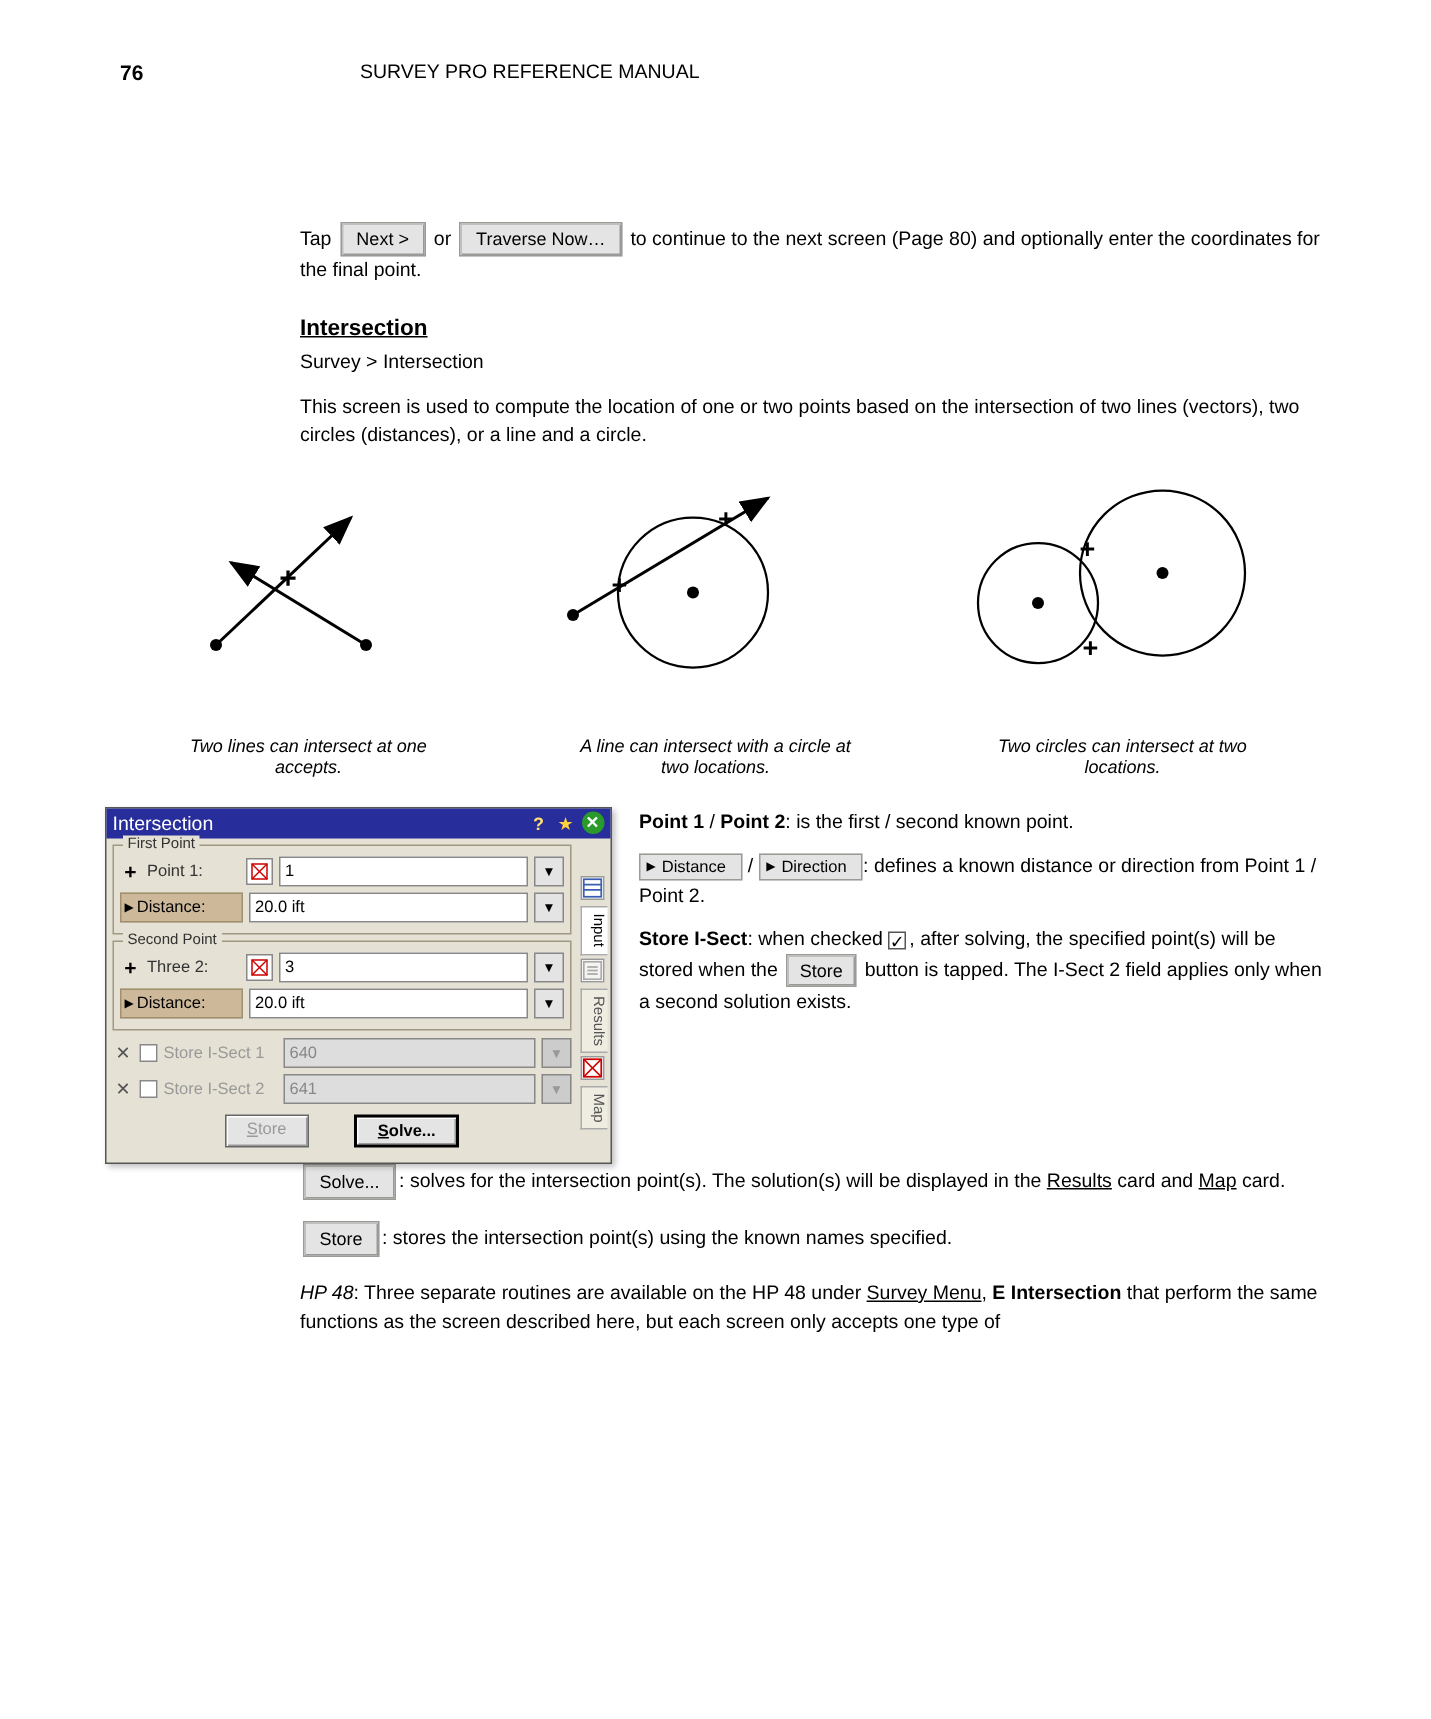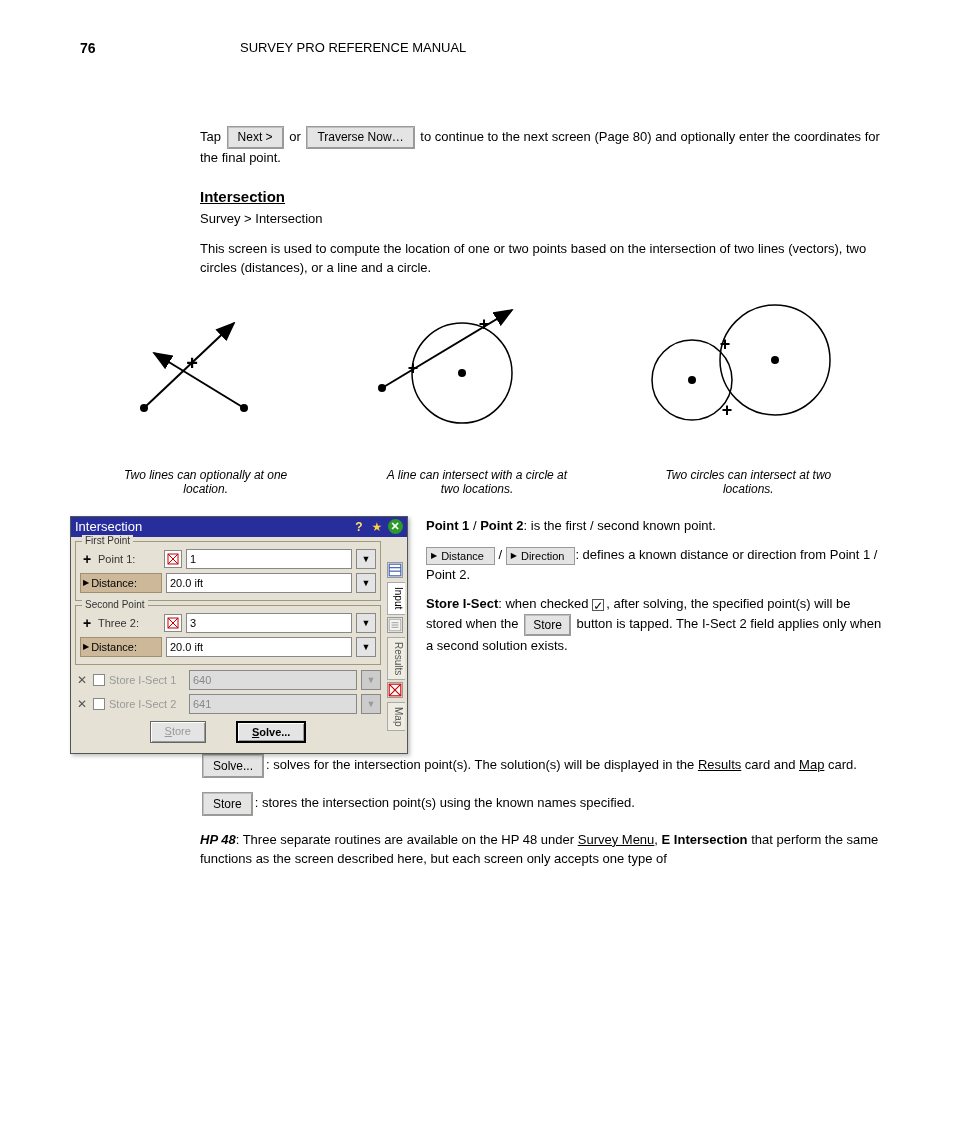--- a/index.html
+++ b/index.html
@@ -6,21 +6,21 @@
   body {
     margin: 0;
     padding: 0;
     font-family: Arial, Helvetica, sans-serif;
     font-size: 13px;
     color: #000;
     background: #fff;
     width: 954px;
   }
   .page {
-    padding: 66px 70px 40px 70px;
+    padding: 88px 70px 40px 70px;
   }
   .page-num {
     position: absolute;
     top: 40px;
     left: 80px;
     font-weight: bold;
     font-size: 14px;
   }
   .header-title {
     position: absolute;
@@ -309,21 +309,21 @@
   .below-text {
   }
   .below-text p { margin: 0 0 14px 0; line-height: 1.5; }
   .date-num {
     font-size: 11px;
     color: #444;
     margin-top: 40px;
   }
   .hp-bold {
     font-style: italic;
-    font-weight: bold;
+    font-weight: normal;
   }
   .underline { text-decoration: underline; }
 </style>
 </head>
 <body>
 
 <div class="page">
   <div class="page-num">76</div>
   <div class="header-title">SURVEY PRO REFERENCE MANUAL</div>
 
@@ -376,21 +376,21 @@
           <circle cx="62" cy="82" r="4" fill="#000"></circle>
           <circle cx="145" cy="62" r="55" fill="none" stroke="#000" stroke-width="1.5"></circle>
           <circle cx="145" cy="62" r="4" fill="#000"></circle>
           <text x="95" y="52" font-size="18" font-weight="bold" text-anchor="middle">+</text>
           <text x="97" y="118" font-size="18" font-weight="bold" text-anchor="middle">+</text>
         </svg>
       </div>
     </div>
 
     <div class="caption-row">
-      <div class="caption">Two lines can optionally at one location.</div>
+      <div class="caption">Two lines can intersect at one accepts.</div>
       <div class="caption">A line can intersect with a circle at two locations.</div>
       <div class="caption">Two circles can intersect at two locations.</div>
     </div>
 
     <div class="lower">
       <div class="screenshot-wrap">
         <div class="win">
           <div class="titlebar">
             <span class="title-text">Intersection</span>
             <span class="tb-icon" style="color:#ffe070;font-weight:bold;">?</span>

